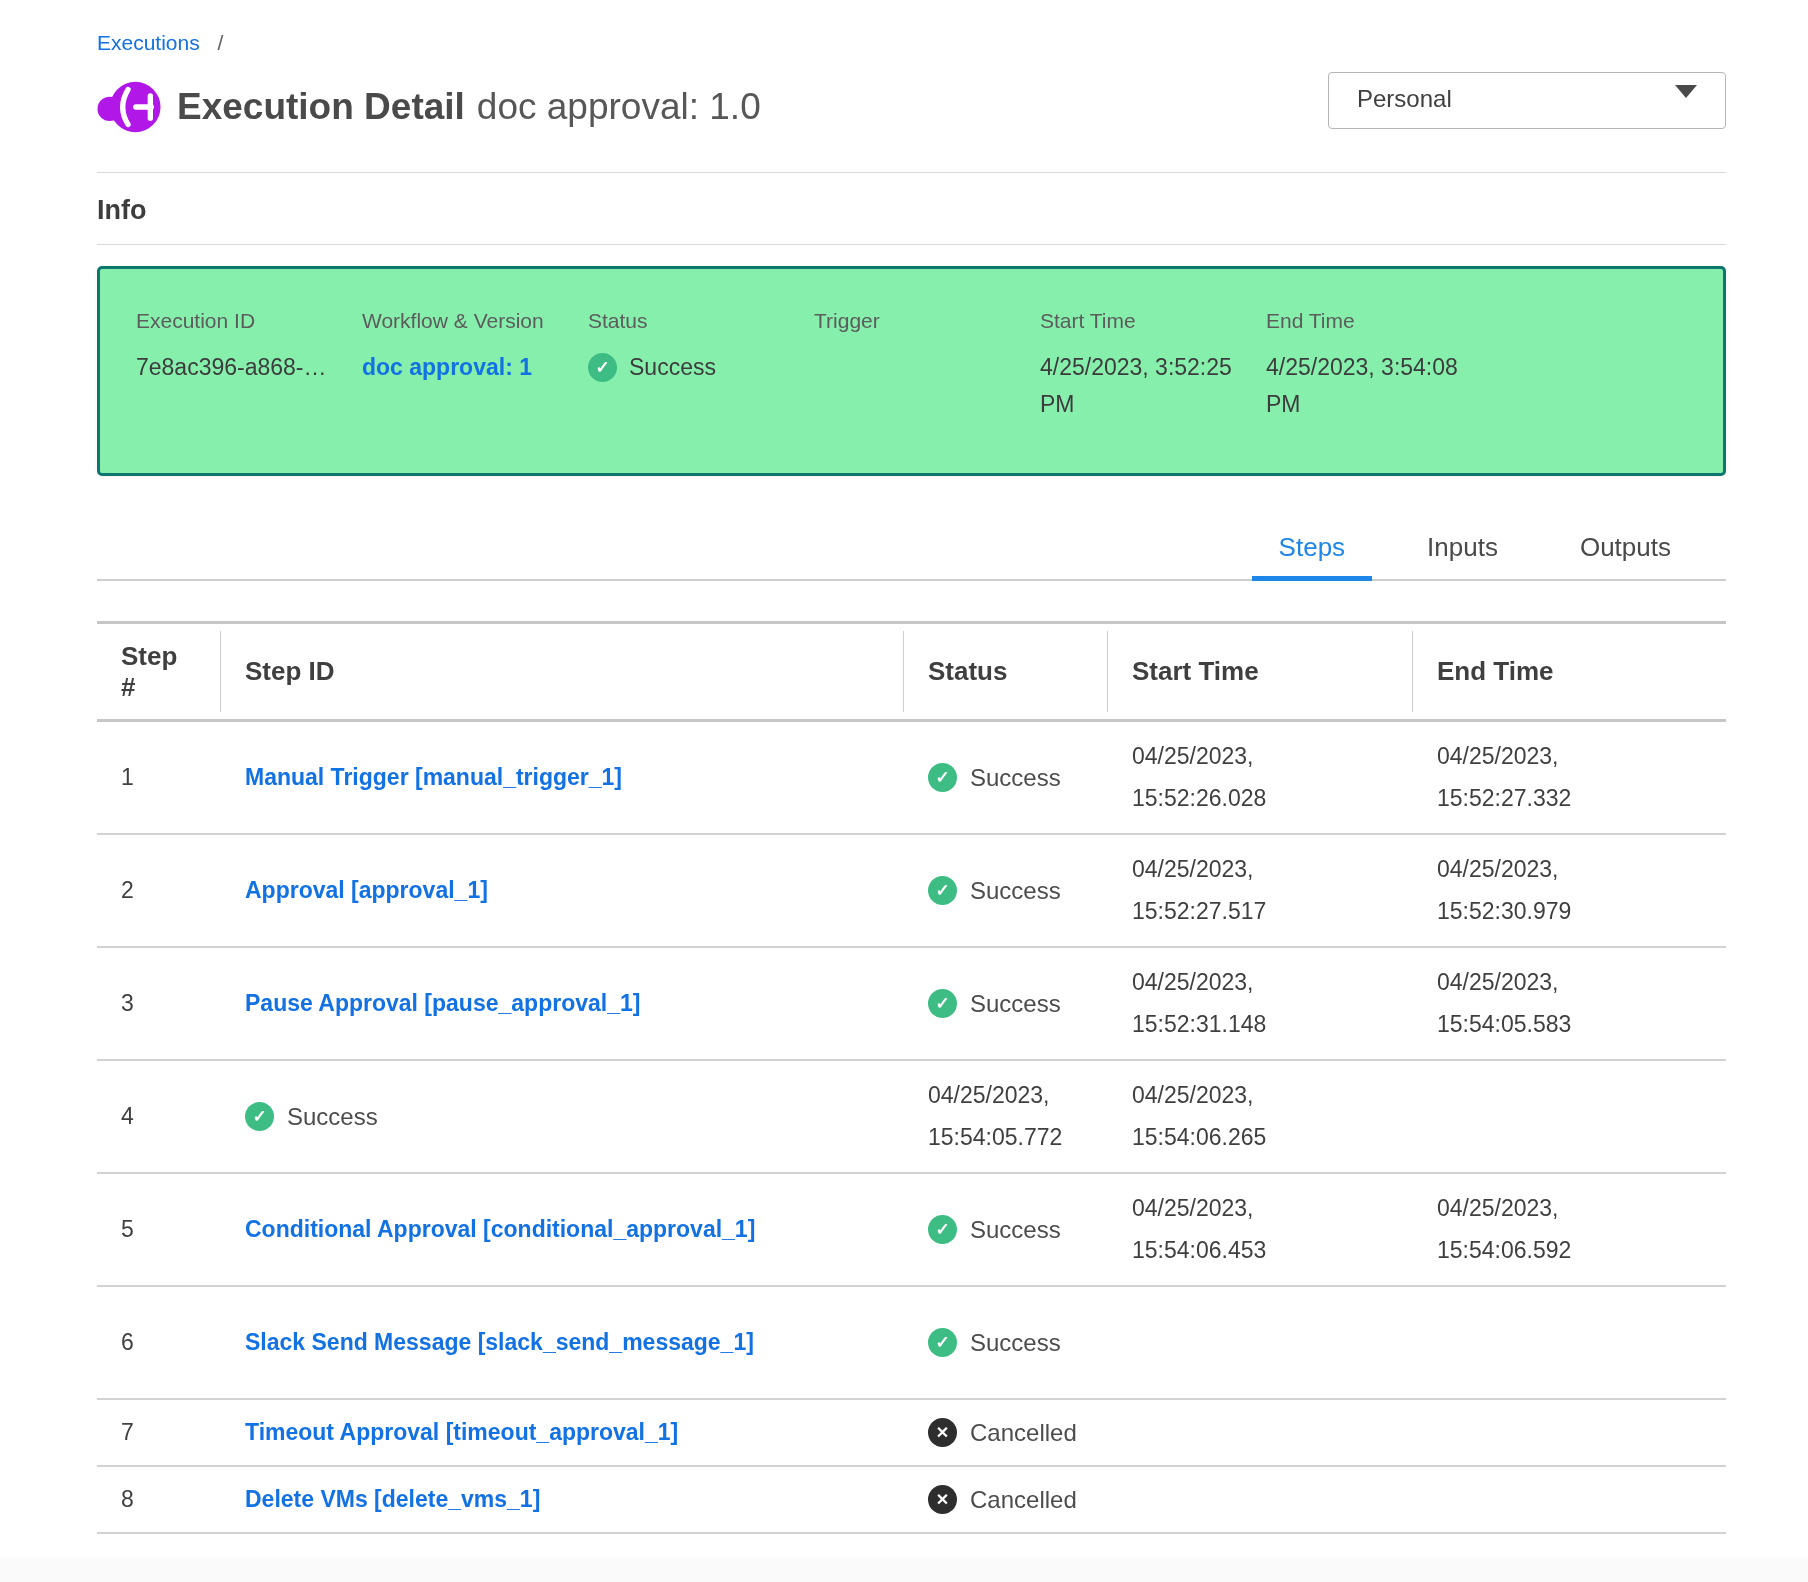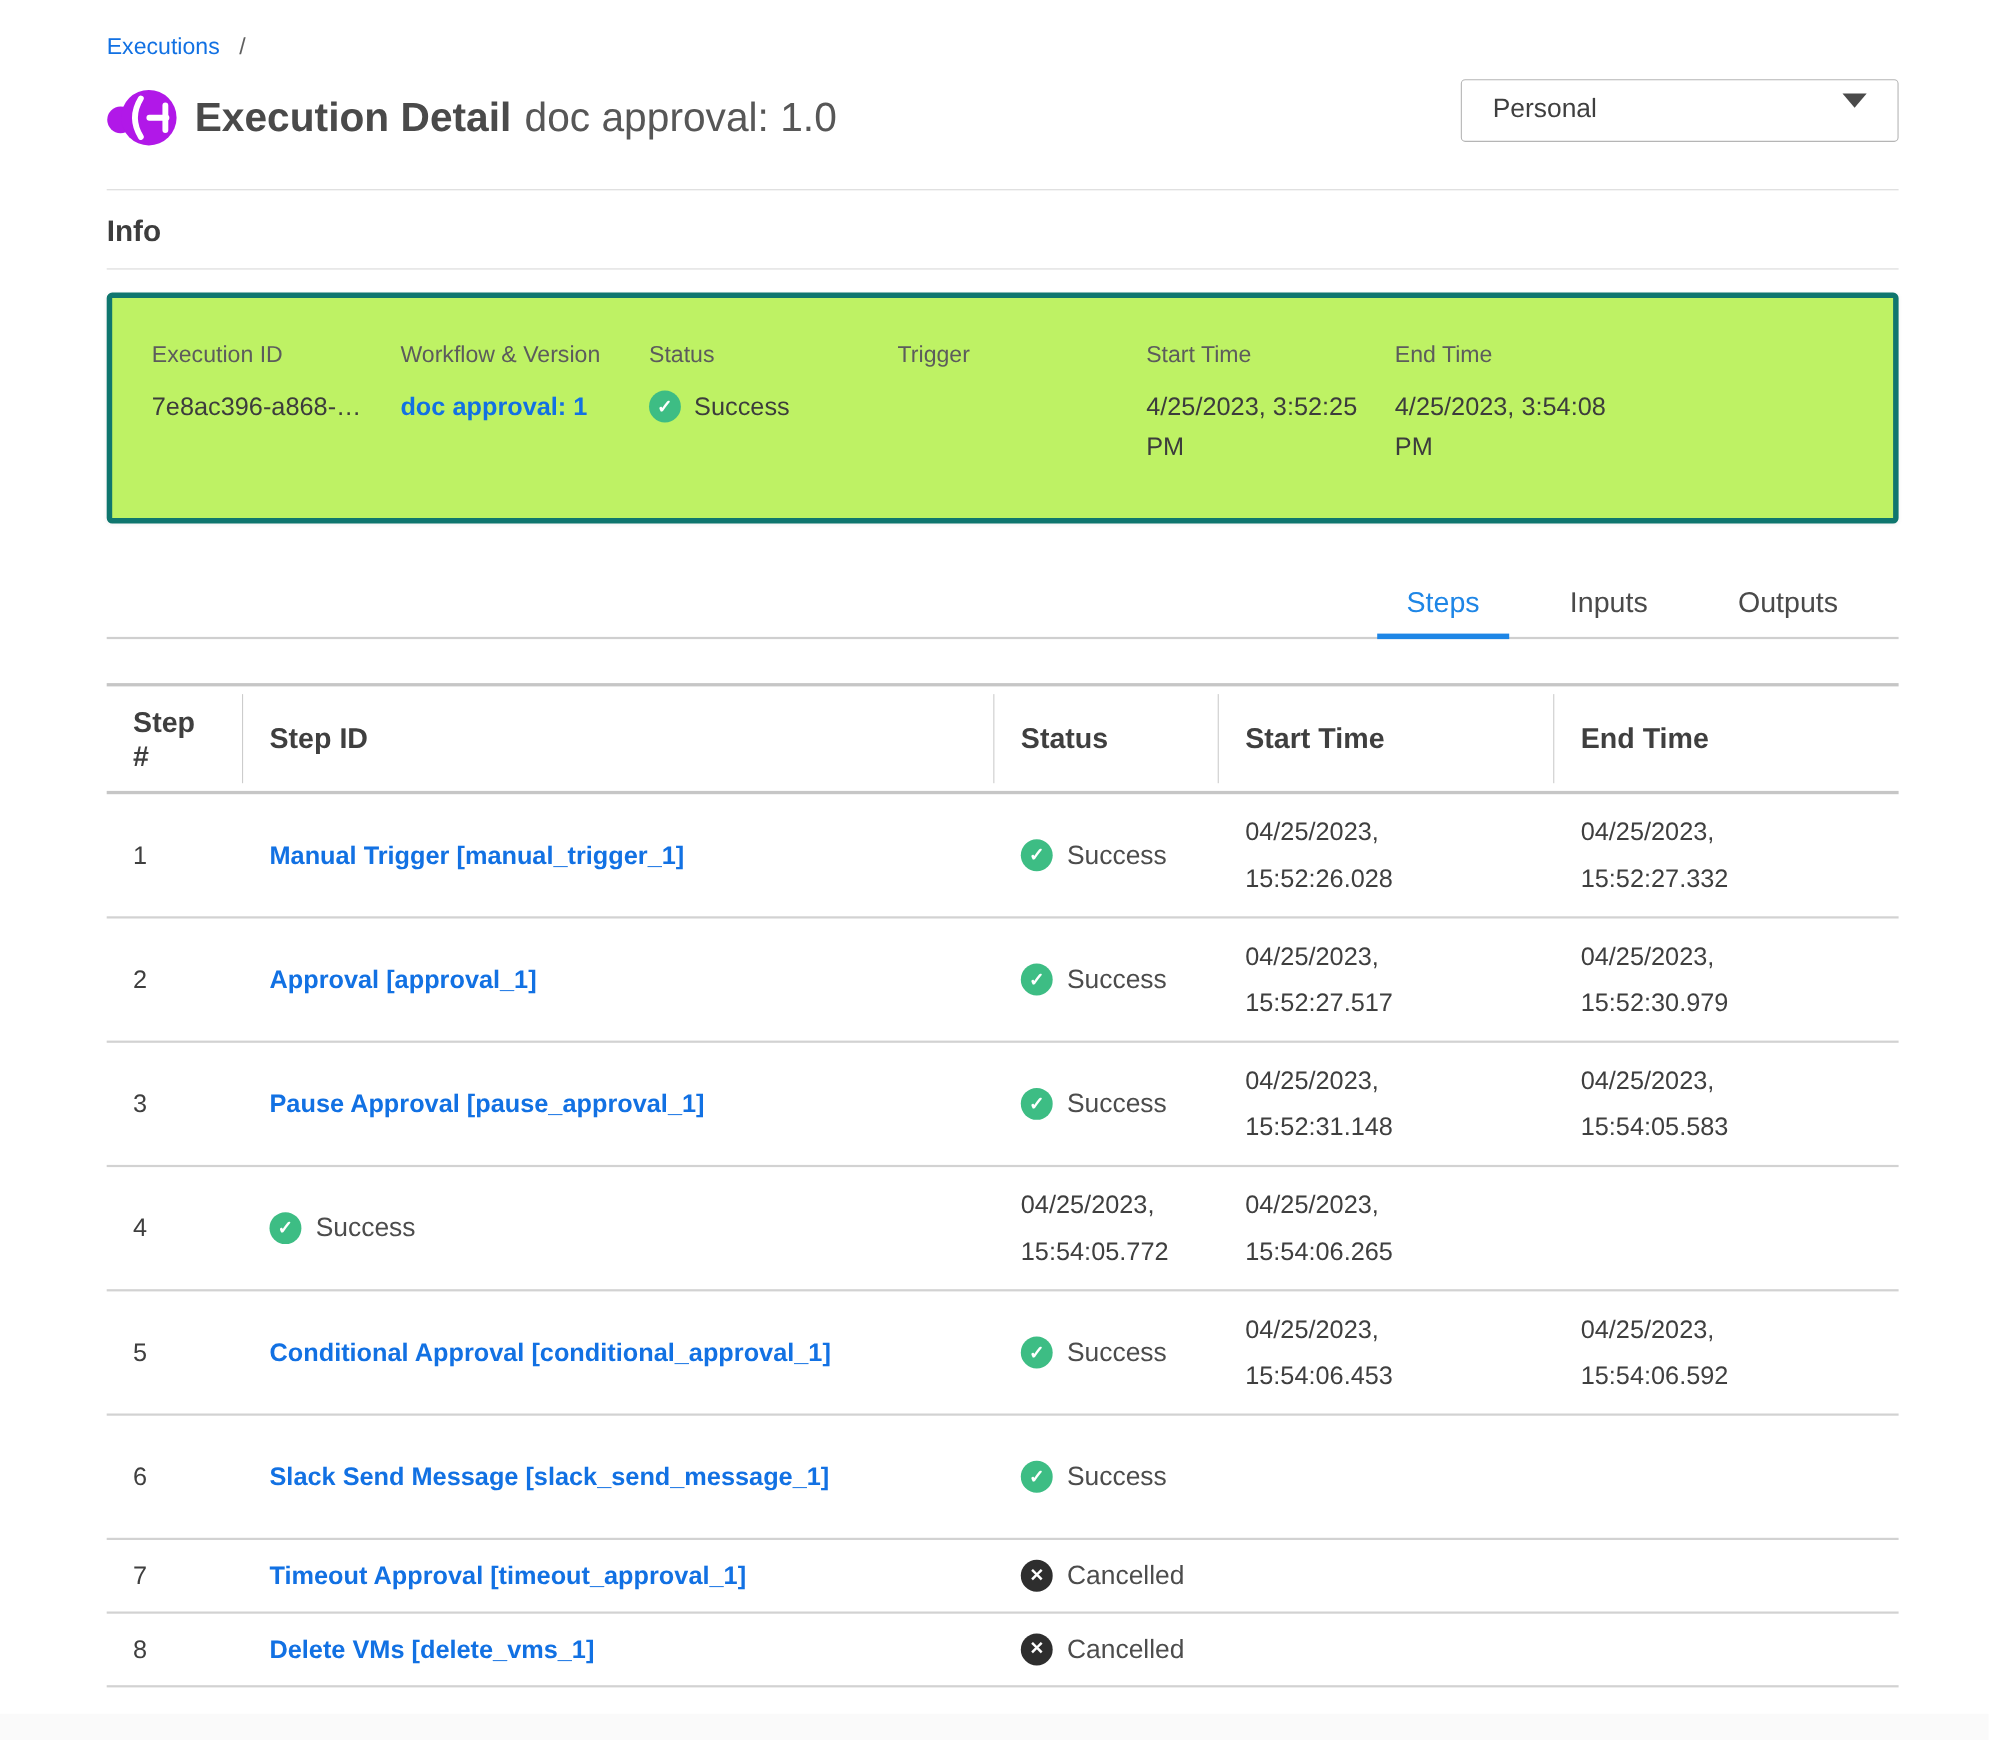--- a/index.html
+++ b/index.html
@@ -31,21 +31,21 @@
     font-size:24px; color:#3f3f3f;
   }
   .caret { width:0; height:0; border-left:11px solid transparent; border-right:11px solid transparent; border-top:13px solid #4a4a4a; }
 
   .rule { border:none; border-top:1px solid #d9d9d9; margin:0; }
   .rule-1 { margin-top:34px; }
   h2.info-h { font-size:27px; font-weight:700; color:#3d3d3d; margin:22px 0 18px 0; }
 
   
   .card {
-    margin-top:21px; border:5px solid #0f766e; border-radius:5px; background:#bef264;
+    margin-top:21px; border:3px solid #0f766e; border-radius:5px; background:#86efac;
     box-shadow:0 1px 4px rgba(0,0,0,0.05); padding:40px 0 44px 36px; min-height:210px;
   }
   .fields { display:grid; grid-template-columns:repeat(6, 226px); }
   .field .label { font-size:21px; color:#5c5c5c; margin-bottom:16px; }
   .field .value { font-size:23px; color:#3c3c3c; line-height:1.6; padding-right:34px; }
   .field .value.link { color:var(--link); font-weight:700; cursor:pointer; }
   .status-val { display:flex; align-items:center; gap:12px; }
 
   .badge {
     width:29px; height:29px; border-radius:50%; flex:none;

